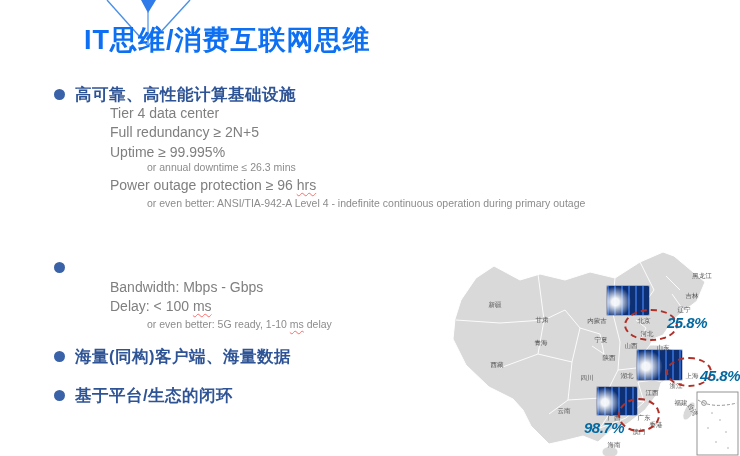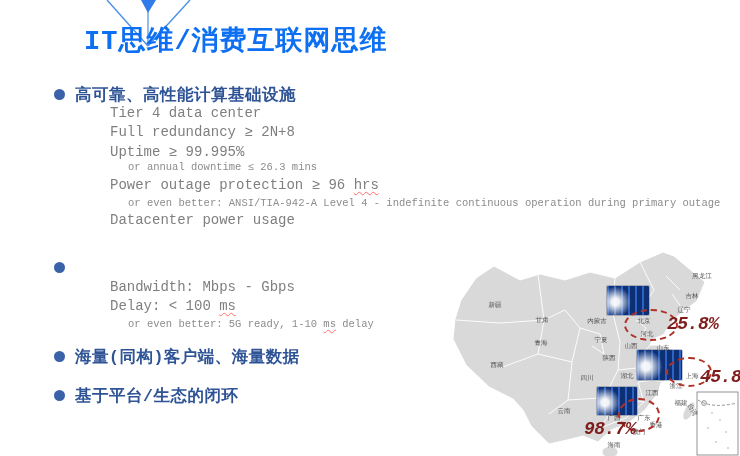--- a/index.html
+++ b/index.html
@@ -1,67 +1,66 @@
 <!DOCTYPE html>
 <html><head>
 <meta charset="utf-8">
 <style>
   html,body{margin:0;padding:0;background:#fff;}
   .slide{position:relative;width:740px;height:456px;background:#ffffff;overflow:hidden;
-         font-family:Liberation Mono, monospace;}
+         font-family:Liberation Sans, sans-serif;}
   .funnel{position:absolute;left:95px;top:0;}
   .title{position:absolute;left:84px;top:22px;margin:0;font-size:27px;font-weight:800;
          letter-spacing:1px;color:#0D6FF2;white-space:nowrap;}
   .dot{position:absolute;width:11px;height:11px;border-radius:50%;background:#3A62A8;}
   .heading{position:absolute;font-size:16.5px;font-weight:bold;color:#2F5496;
            letter-spacing:.5px;white-space:nowrap;}
   .body-line{position:absolute;font-size:14px;color:#7F7F7F;white-space:nowrap;}
-  .small-line{position:absolute;font-size:10.5px;color:#8C8C8C;white-space:nowrap;}
+  .small-line{position:absolute;font-size:10.5px;color:#8C8C8C;white-space:nowrap;margin-left:19px;}
   .spell{text-decoration:underline;text-decoration-style:wavy;text-decoration-color:#ff6b6b;
          text-decoration-thickness:1px;text-underline-offset:2px;}
   .map-wrap{position:absolute;left:440px;top:250px;width:300px;height:206px;}
   .map-wrap svg{position:absolute;left:0;top:0;}
   #map-overlay{position:absolute;left:0;top:0;width:100%;height:100%;}
   .prov{position:absolute;font-size:6.5px;color:#555;white-space:nowrap;
         transform:translate(-50%,-50%);}
   .prov.tw{transform:translate(-50%,-50%) rotate(62deg);}
   .dc{position:absolute;border-radius:1px;
       background:
         radial-gradient(circle at 20% 55%, rgba(255,255,255,.95) 0 10%, rgba(255,255,255,0) 42%),
         repeating-linear-gradient(90deg,#2e63c4 0 2px,#0d2f73 2px 7px),
         linear-gradient(180deg,#0a2a66,#123a8c);
       box-shadow:0 0 0 1px rgba(10,30,80,.25);}
   .ell{position:absolute;border:2px dashed #B03028;border-radius:50%;}
-  .stat{position:absolute;font-style:italic;font-weight:800;font-size:18px;
-        letter-spacing:-.5px;color:#7f1d1d;white-space:nowrap;}
+  .stat{position:absolute;font-style:italic;font-weight:800;font-size:15px;
+        letter-spacing:-.5px;color:#0369a1;white-space:nowrap;}
 </style>
 </head>
 <body>
 
 <div class="slide">
 
   <svg class="funnel" width="110" height="52" viewBox="0 0 110 52">
     <line x1="12" y1="0" x2="53" y2="46" stroke="#4A90E8" stroke-width="1.4"></line>
     <line x1="95" y1="0" x2="53" y2="46" stroke="#4A90E8" stroke-width="1.4"></line>
     <line x1="53" y1="12" x2="53" y2="46" stroke="#4A90E8" stroke-width="1.2"></line>
     <polygon points="46,0 61,0 53,13" fill="#2F7BEA"></polygon>
   </svg>
 
   <h1 class="title">IT思维/消费互联网思维</h1>
 
   <div class="dot" style="left:54px;top:89px"></div>
   <div class="heading" style="left:75px;top:84px">高可靠、高性能计算基础设施</div>
 
   <div class="body-line" style="left:110px;top:105px"><span>Tier 4 data center</span></div>
-  <div class="body-line" style="left:110px;top:124px"><span>Full redundancy ≥ 2N+8</span></div>
+  <div class="body-line" style="left:110px;top:124px"><span>Full redundancy ≥ 2N+5</span></div>
   <div class="body-line" style="left:110px;top:144px"><span>Uptime ≥ 99.995%</span></div>
   <div class="small-line" style="left:128px;top:161px"><span>or annual downtime ≤ 26.3 mins</span></div>
   <div class="body-line" style="left:110px;top:177px"><span>Power outage protection ≥ 96 </span><span class="spell">hrs</span></div>
   <div class="small-line" style="left:128px;top:197px"><span>or even better: ANSI/TIA-942-A Level 4 - indefinite continuous operation during primary outage</span></div>
-  <div class="body-line" style="left:110px;top:212px"><span>Datacenter power usage</span></div>
 
   <div class="dot" style="left:54px;top:262px"></div>
 
   <div class="body-line" style="left:110px;top:279px"><span>Bandwidth: Mbps - Gbps</span></div>
   <div class="body-line" style="left:110px;top:298px"><span>Delay: &lt; 100 </span><span class="spell">ms</span></div>
   <div class="small-line" style="left:128px;top:318px"><span>or even better: 5G ready, 1-10 </span><span class="spell">ms</span><span> delay</span></div>
 
   <div class="dot" style="left:54px;top:351px"></div>
   <div class="heading" style="left:75px;top:346px">海量(同构)客户端、海量数据</div>
 

